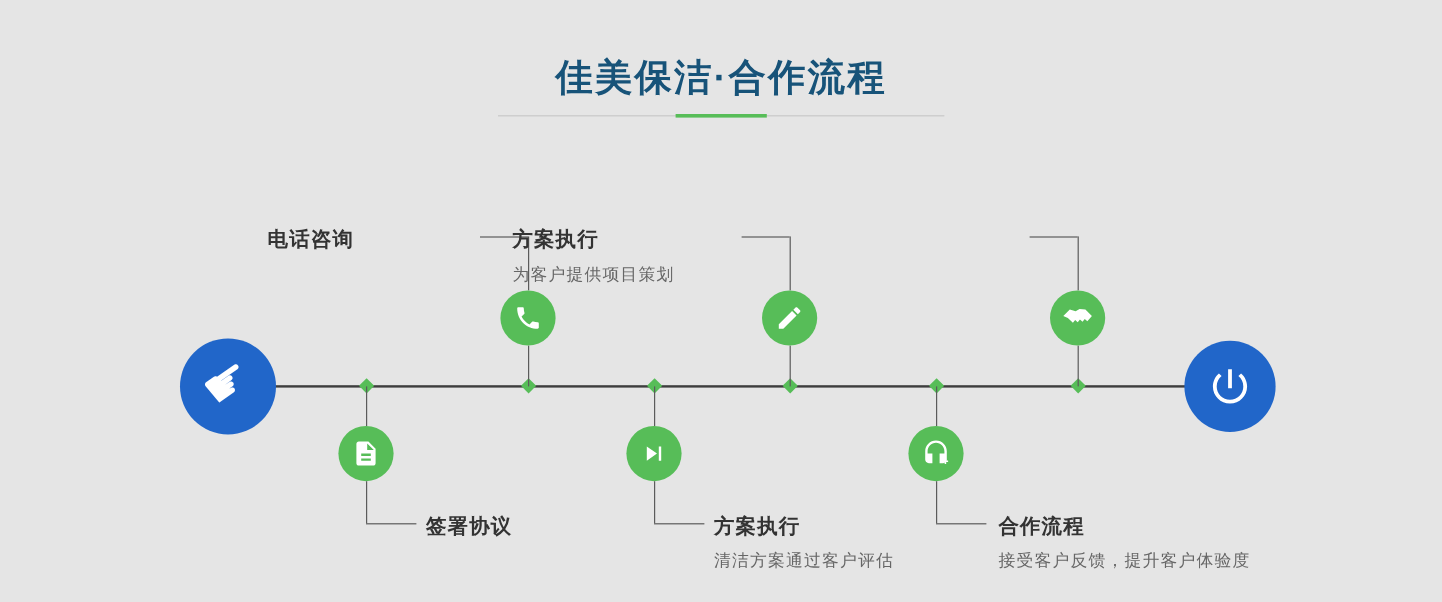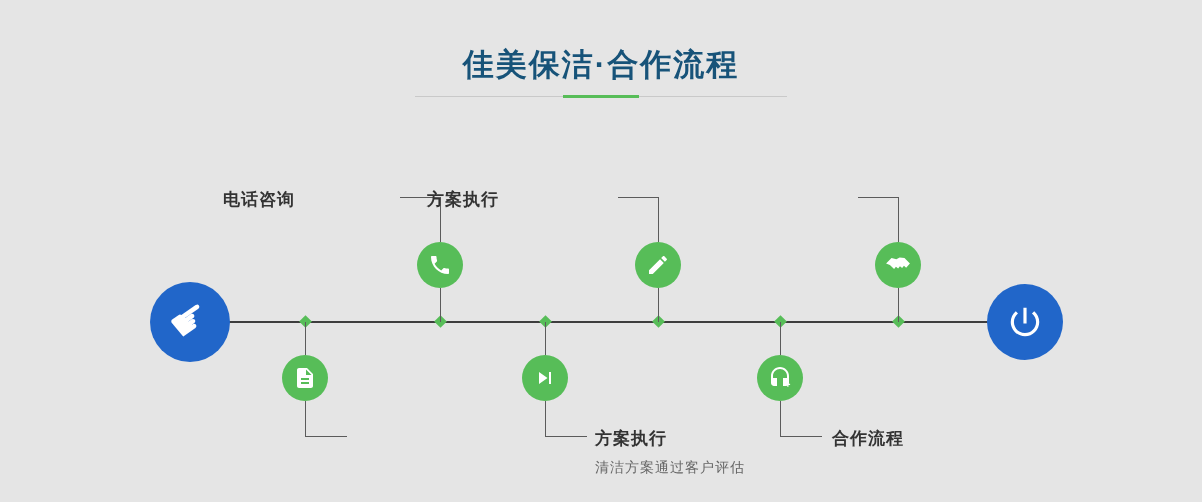--- a/index.html
+++ b/index.html
@@ -83,20 +83,21 @@
   <div class="node" style="left:417px;top:242px">
     <span class="icon">
       <svg width="24" height="24" viewBox="0 0 24 24" fill="#ffffff">
           <path d="M6.62 10.79c1.44 2.83 3.76 5.14 6.59 6.59l2.2-2.2c.27-.27.67-.36 1.02-.24 1.12.37 2.33.57 3.57.57.55 0 1 .45 1 1V20c0 .55-.45 1-1 1-9.39 0-17-7.61-17-17 0-.55.45-1 1-1h3.5c.55 0 1 .45 1 1 0 1.25.2 2.45.57 3.57.11.35.03.74-.25 1.02l-2.2 2.2z"></path>
         </svg>
     </span>
   </div>
 
   <div class="label-top" style="left:427px;top:188px">
     <div class="step-title">方案执行</div>
+    <div class="step-desc">为客户提供项目策划</div>
   </div>
   <i class="hline" style="left:618px;top:197px;width:40px"></i>
   <i class="vline" style="left:658px;top:197px;height:45px"></i>
   <i class="vline" style="left:658px;top:288px;height:34px"></i>
   <div class="node" style="left:635px;top:242px">
     <span class="icon">
       <svg width="24" height="24" viewBox="0 0 24 24" fill="#ffffff">
           <path d="M3 17.25V21h3.75L17.81 9.94l-3.75-3.75L3 17.25zM20.71 7.04c.39-.39.39-1.02 0-1.41l-2.34-2.34c-.39-.39-1.02-.39-1.41 0l-1.83 1.83 3.75 3.75 1.83-1.83z"></path>
         </svg>
     </span>
@@ -117,20 +118,21 @@
   <div class="node" style="left:282px;top:355px">
     <span class="icon">
       <svg width="24" height="24" viewBox="0 0 24 24" fill="#ffffff">
           <path d="M14 2H6c-1.1 0-2 .9-2 2v16c0 1.1.9 2 2 2h12c1.1 0 2-.9 2-2V8l-6-6zm2 16H8v-2h8v2zm0-4H8v-2h8v2zm-3-5V3.5L18.5 9H13z"></path>
         </svg>
     </span>
   </div>
   <i class="vline" style="left:305px;top:401px;height:35px"></i>
   <i class="hline" style="left:305px;top:436px;width:42px"></i>
   <div class="label-bottom" style="left:355px;top:427px">
+    <div class="step-title">签署协议</div>
   </div>
 
   <i class="vline" style="left:545px;top:322px;height:33px"></i>
   <div class="node" style="left:522px;top:355px">
     <span class="icon">
       <svg width="24" height="24" viewBox="0 0 24 24" fill="#ffffff">
           <path d="M6 18l8.5-6L6 6v12zM16 6v12h2V6h-2z"></path>
         </svg>
     </span>
   </div>
@@ -147,15 +149,16 @@
       <svg width="24" height="24" viewBox="0 0 24 24" fill="#ffffff">
           <path d="M12 1c-4.97 0-9 4.03-9 9v7c0 1.66 1.34 3 3 3h3v-8H5v-2c0-3.87 3.13-7 7-7s7 3.13 7 7v2h-4v8h3c1.66 0 3-1.34 3-3v-7c0-4.97-4.03-9-9-9z"></path>
           <path d="M19.2 16.2h1.3v1.6h1.6v1.3h-1.6v1.6h-1.3v-1.6h-1.6v-1.3h1.6z"></path>
         </svg>
     </span>
   </div>
   <i class="vline" style="left:780px;top:401px;height:35px"></i>
   <i class="hline" style="left:780px;top:436px;width:42px"></i>
   <div class="label-bottom" style="left:832px;top:427px">
     <div class="step-title">合作流程</div>
+    <div class="step-desc">接受客户反馈，提升客户体验度</div>
   </div>
 
 </div>
 
 </body></html>

